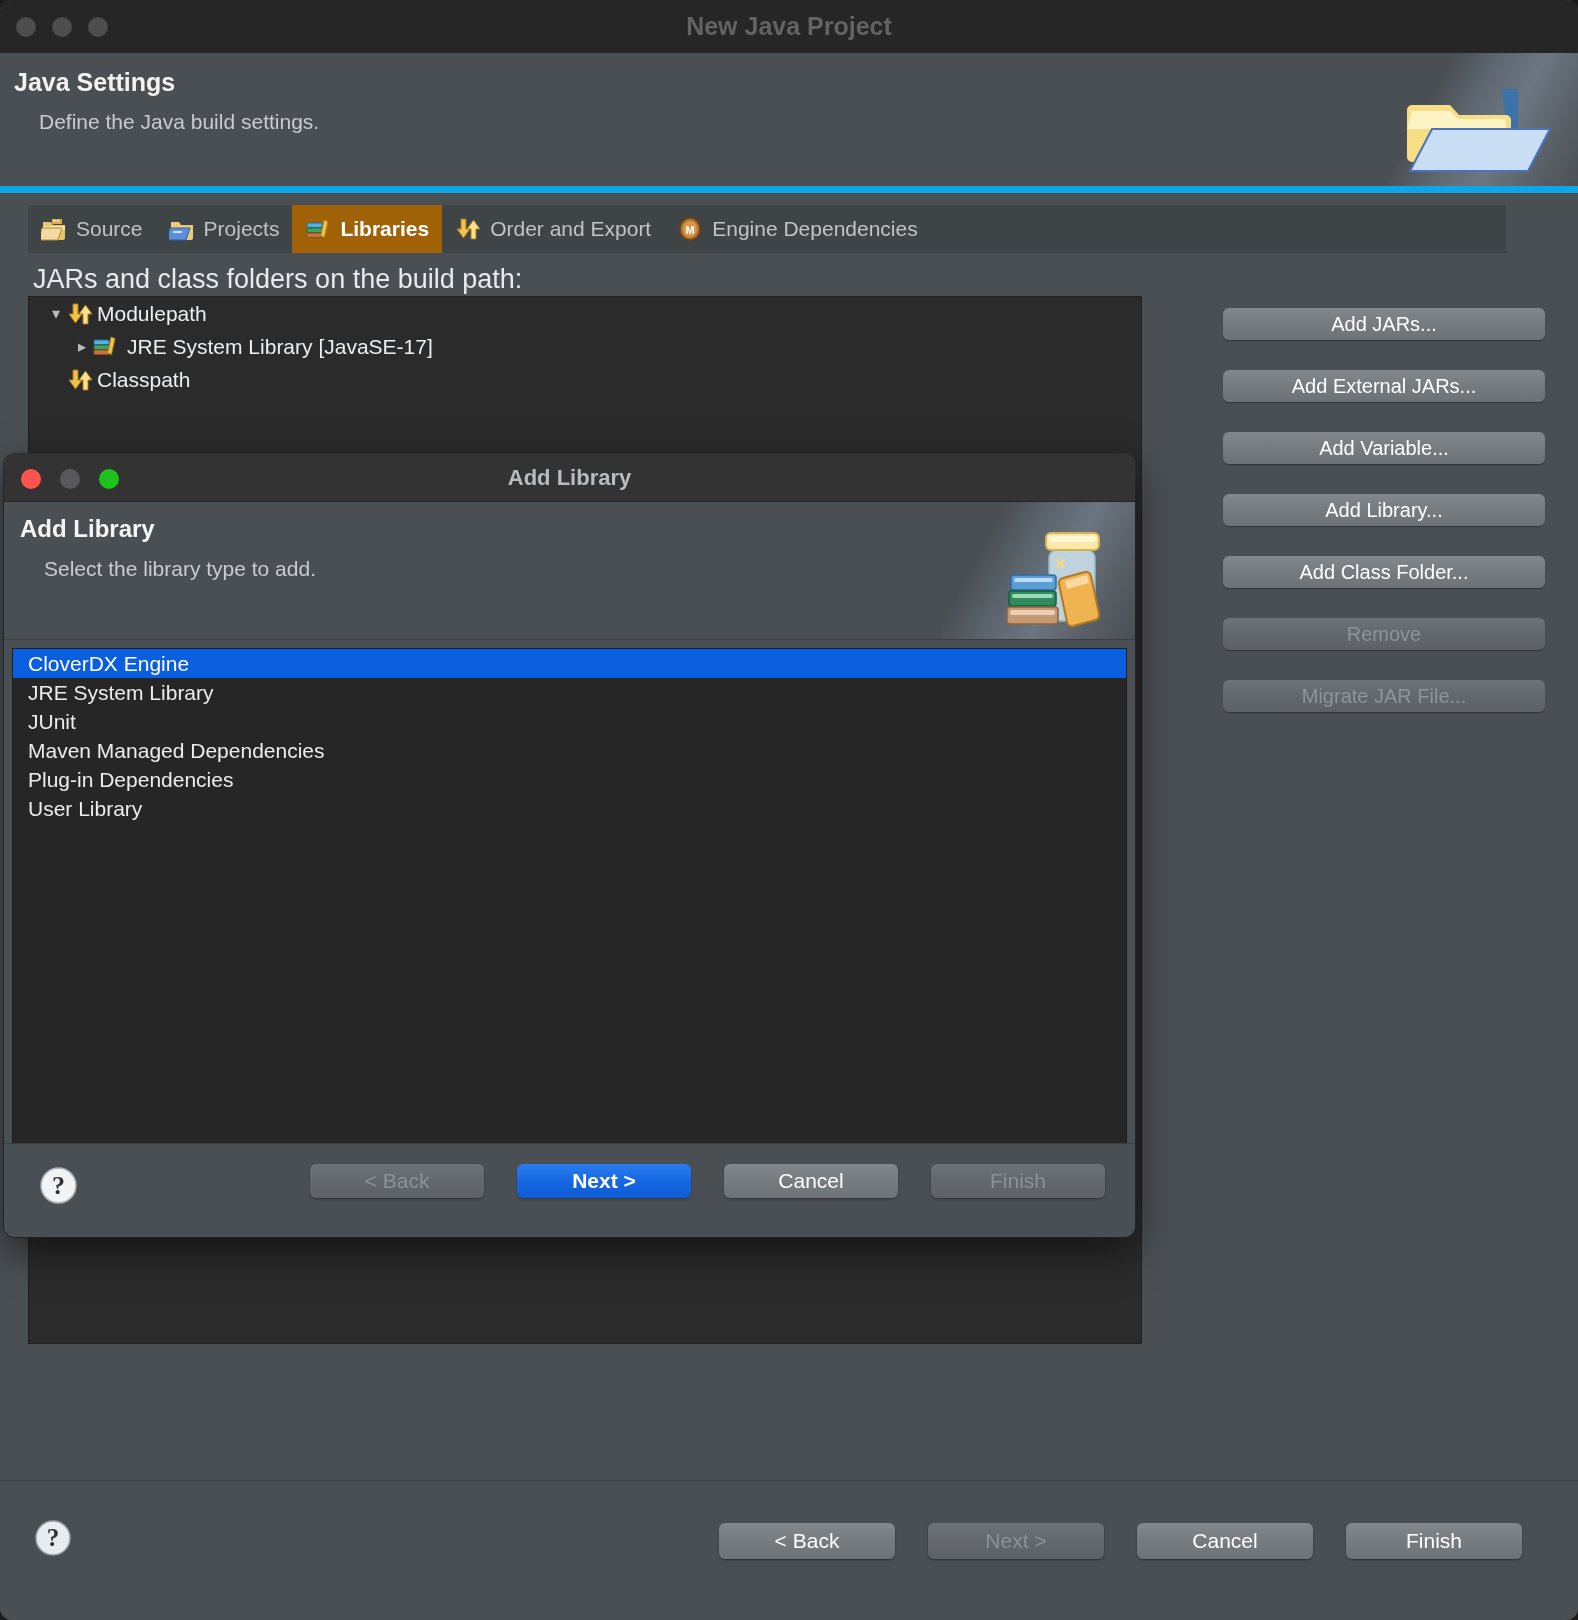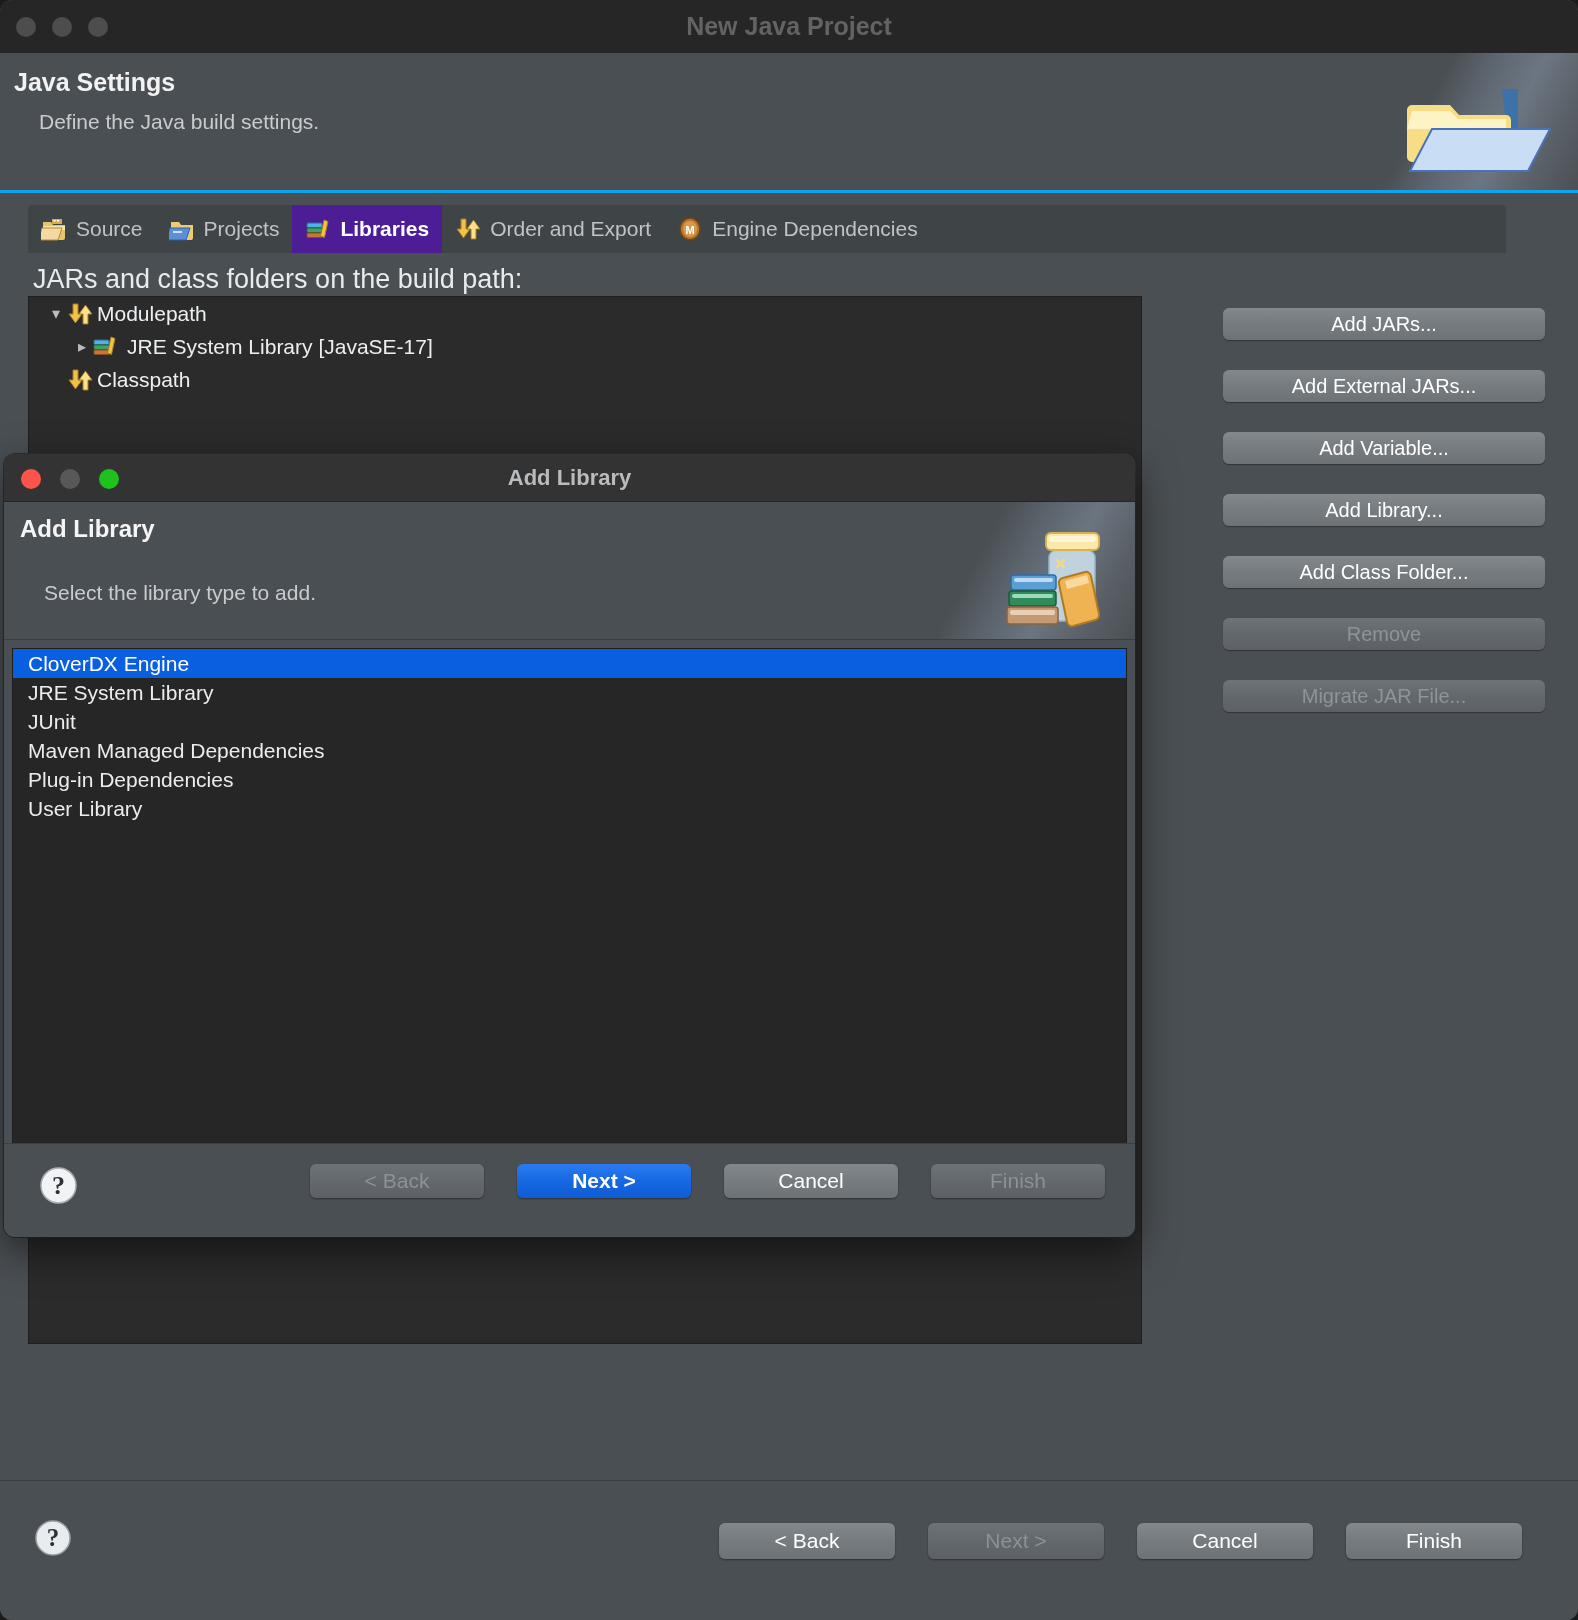--- a/index.html
+++ b/index.html
@@ -28,21 +28,21 @@
     line-height: 53px; text-align: center;
     color: #636363; font-size: 25px; font-weight: bold;
   }
   .tl-dots { position: absolute; left: 16px; top: 17px; display: flex; gap: 16px; }
   .tl-dot { width: 20px; height: 20px; border-radius: 50%; background: #4d4d4d; }
 
   
   #main-header {
     position: absolute; left: 0; top: 53px; width: 1578px; height: 140px;
     background: #4a4f53;
-    border-bottom: 3px solid #0ea5e9;
+    border-bottom: 7px solid #0ea5e9;
     overflow: hidden;
   }
   #main-header .h-title {
     position: absolute; left: 14px; top: 15px;
     font-size: 25px; font-weight: bold; color: #f2f2f2;
   }
   #main-header .h-sub {
     position: absolute; left: 39px; top: 57px;
     font-size: 21px; color: #c9cccf;
   }
@@ -59,21 +59,21 @@
     position: absolute; left: 28px; top: 205px; width: 1478px; height: 48px;
     background: #3f4447;
     border-radius: 4px 4px 0 0;
     display: flex; align-items: flex-end;
   }
   .tab {
     height: 48px; display: flex; align-items: center; gap: 9px;
     padding: 0 13px; color: #c0c3c6; font-size: 21px;
     white-space: nowrap;
   }
-  .tab.active { background: #4c1d95; color: #ffffff; font-weight: bold; }
+  .tab.active { background: #a16207; color: #ffffff; font-weight: bold; }
   .tab .ticon { width: 26px; height: 26px; position: relative; flex: 0 0 26px; }
 
   
   #buildpath-label {
     position: absolute; left: 33px; top: 264px;
     font-size: 27px; color: #e8eaec;
   }
 
   
   #tree {
@@ -148,21 +148,21 @@
 
   #dlg-header {
     position: absolute; left: 0; top: 48px; width: 1131px; height: 138px;
     background: #4a4f53; overflow: hidden;
     border-bottom: 1px solid #3a3f43;
   }
   #dlg-header .dh-title {
     position: absolute; left: 16px; top: 13px; font-size: 24px; font-weight: bold; color: #f5f5f5;
   }
   #dlg-header .dh-sub {
-    position: absolute; left: 40px; top: 55px; font-size: 21px; color: #c9cccf; margin-top: 24px;
+    position: absolute; left: 40px; top: 55px; font-size: 21px; color: #c9cccf;
   }
   .dlg-banner {
     position: absolute; right: 0; top: 0; width: 195px; height: 138px;
     background: linear-gradient(118deg, #4a4f53 0%, #4a4f53 25%, #5d666f 44%, #6b7580 60%, #595f66 80%, #4a4f53 100%);
   }
   .jar-icon { position: absolute; right: 18px; top: 22px; width: 118px; height: 105px; }
 
   #dlg-list {
     position: absolute; left: 8px; top: 194px; width: 1115px; height: 938px;
     background: #262626; border: 1px solid #1d1d1d;

